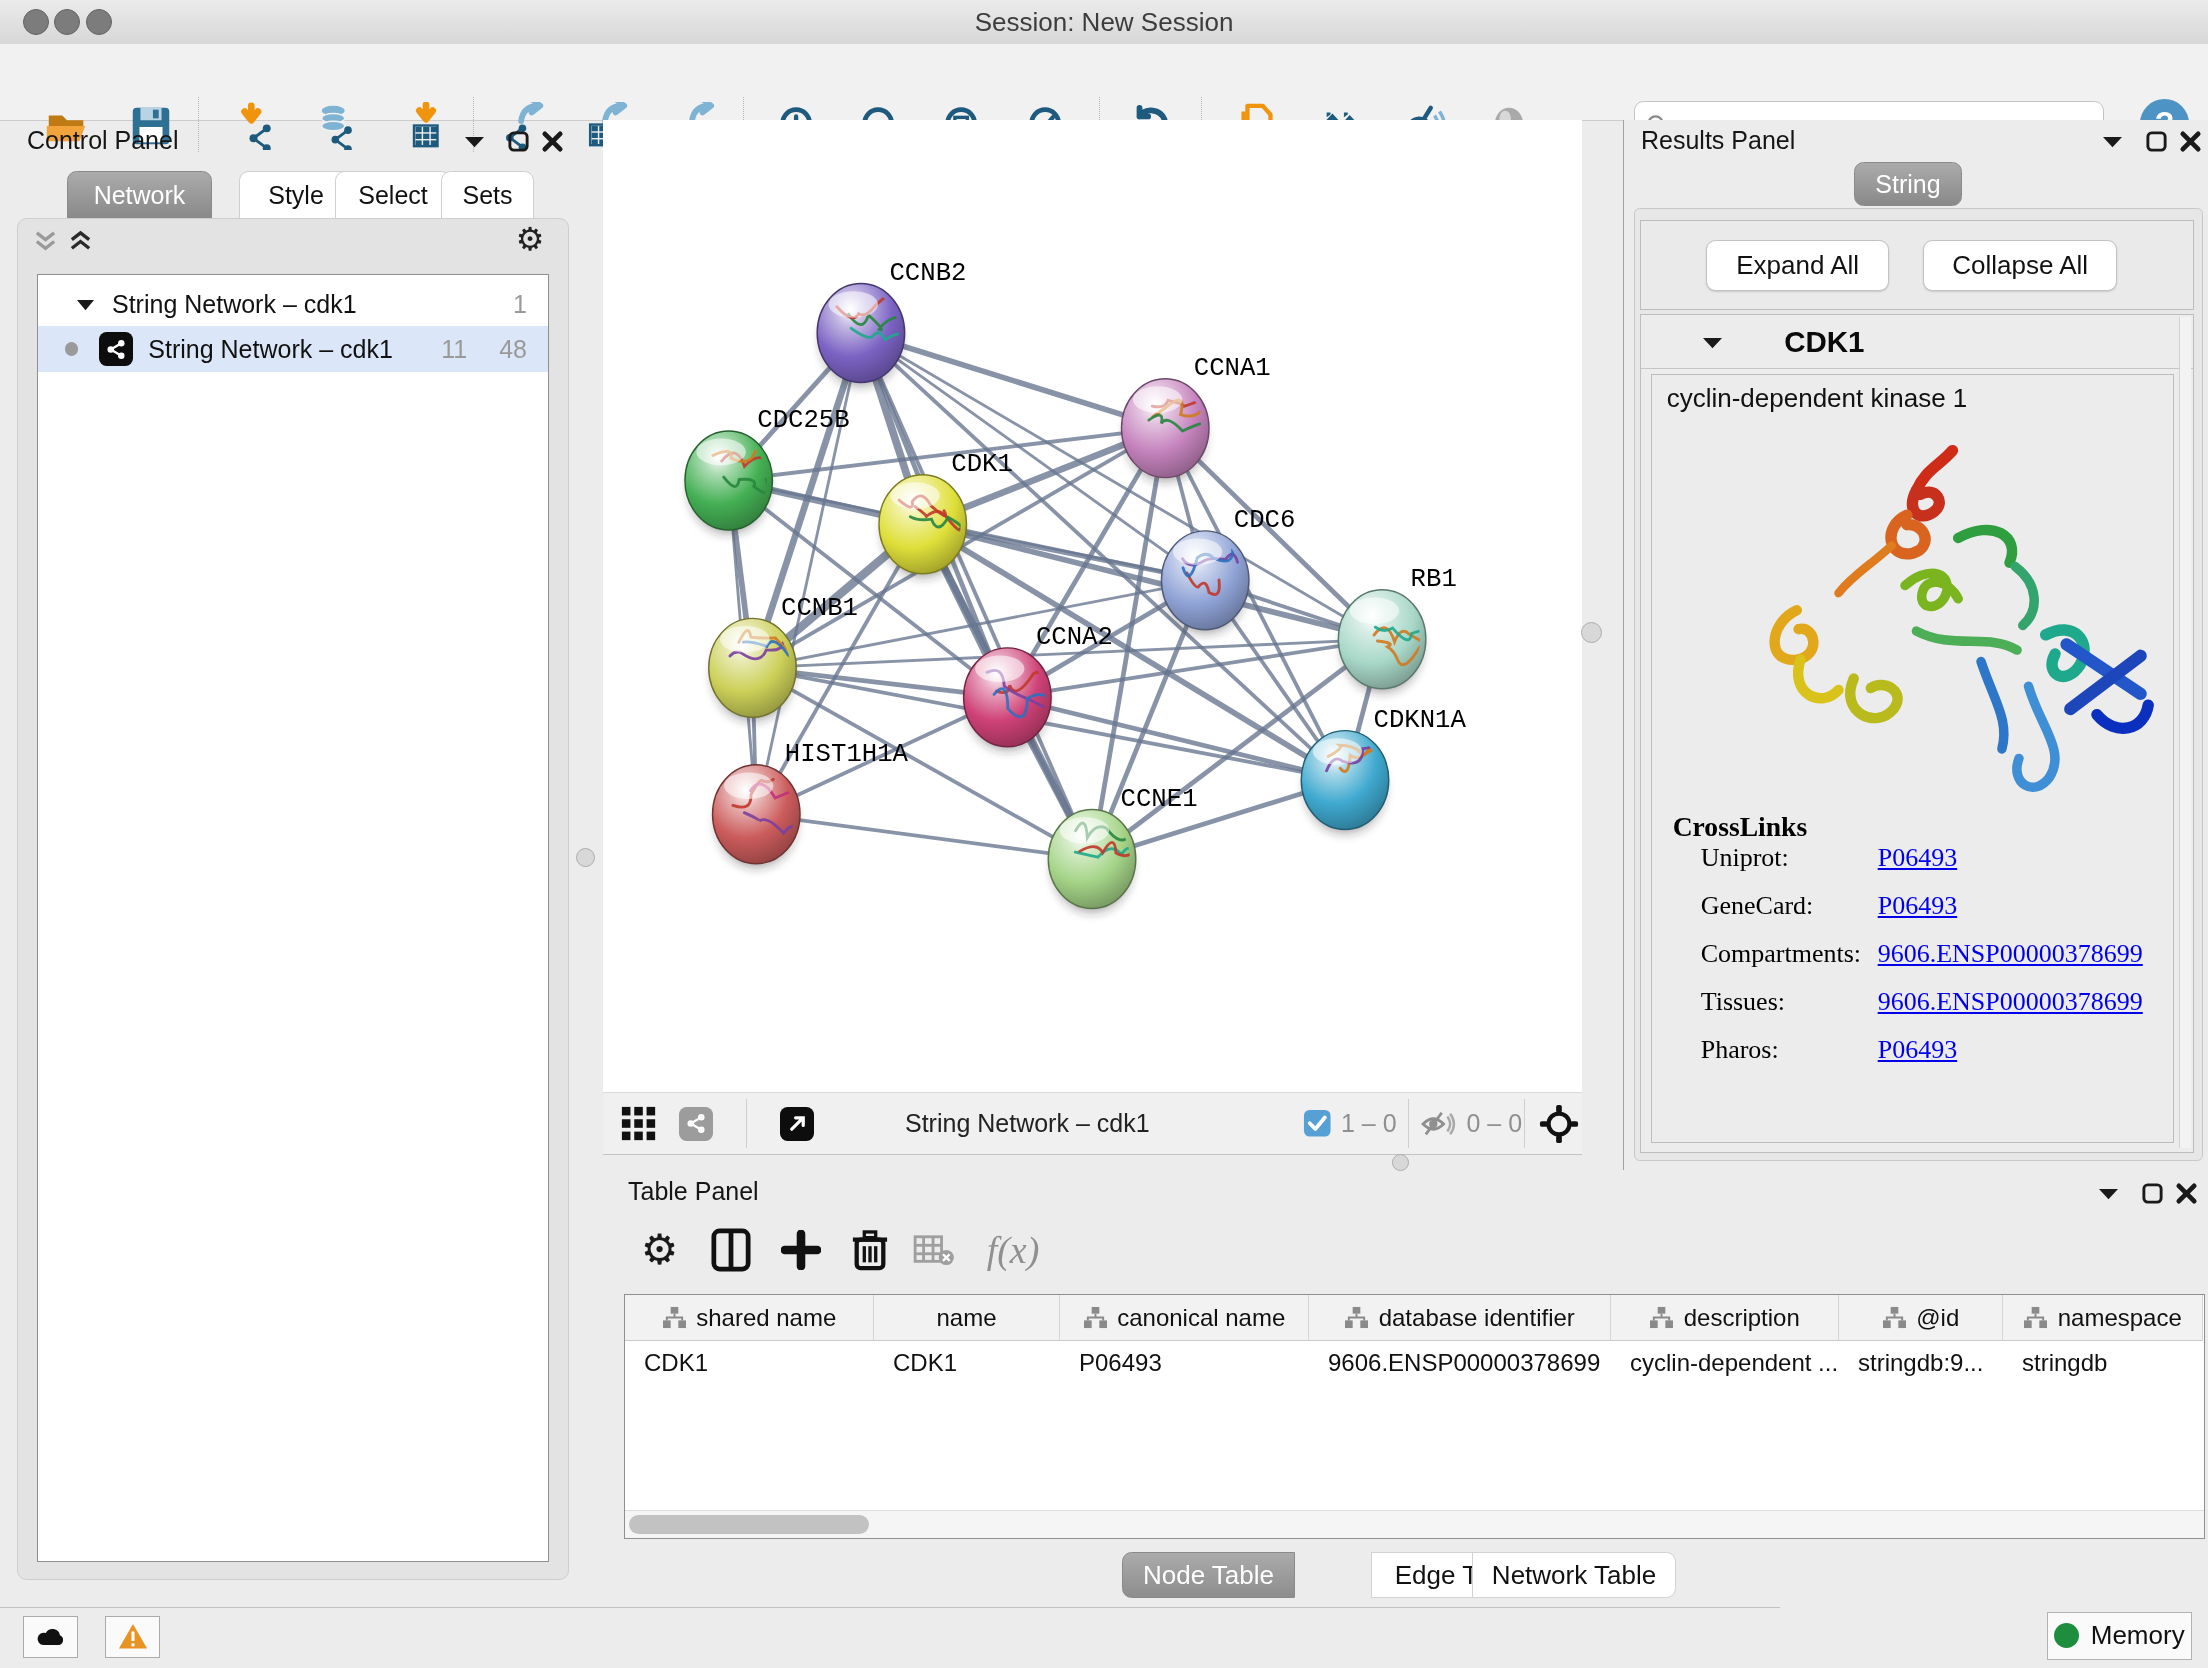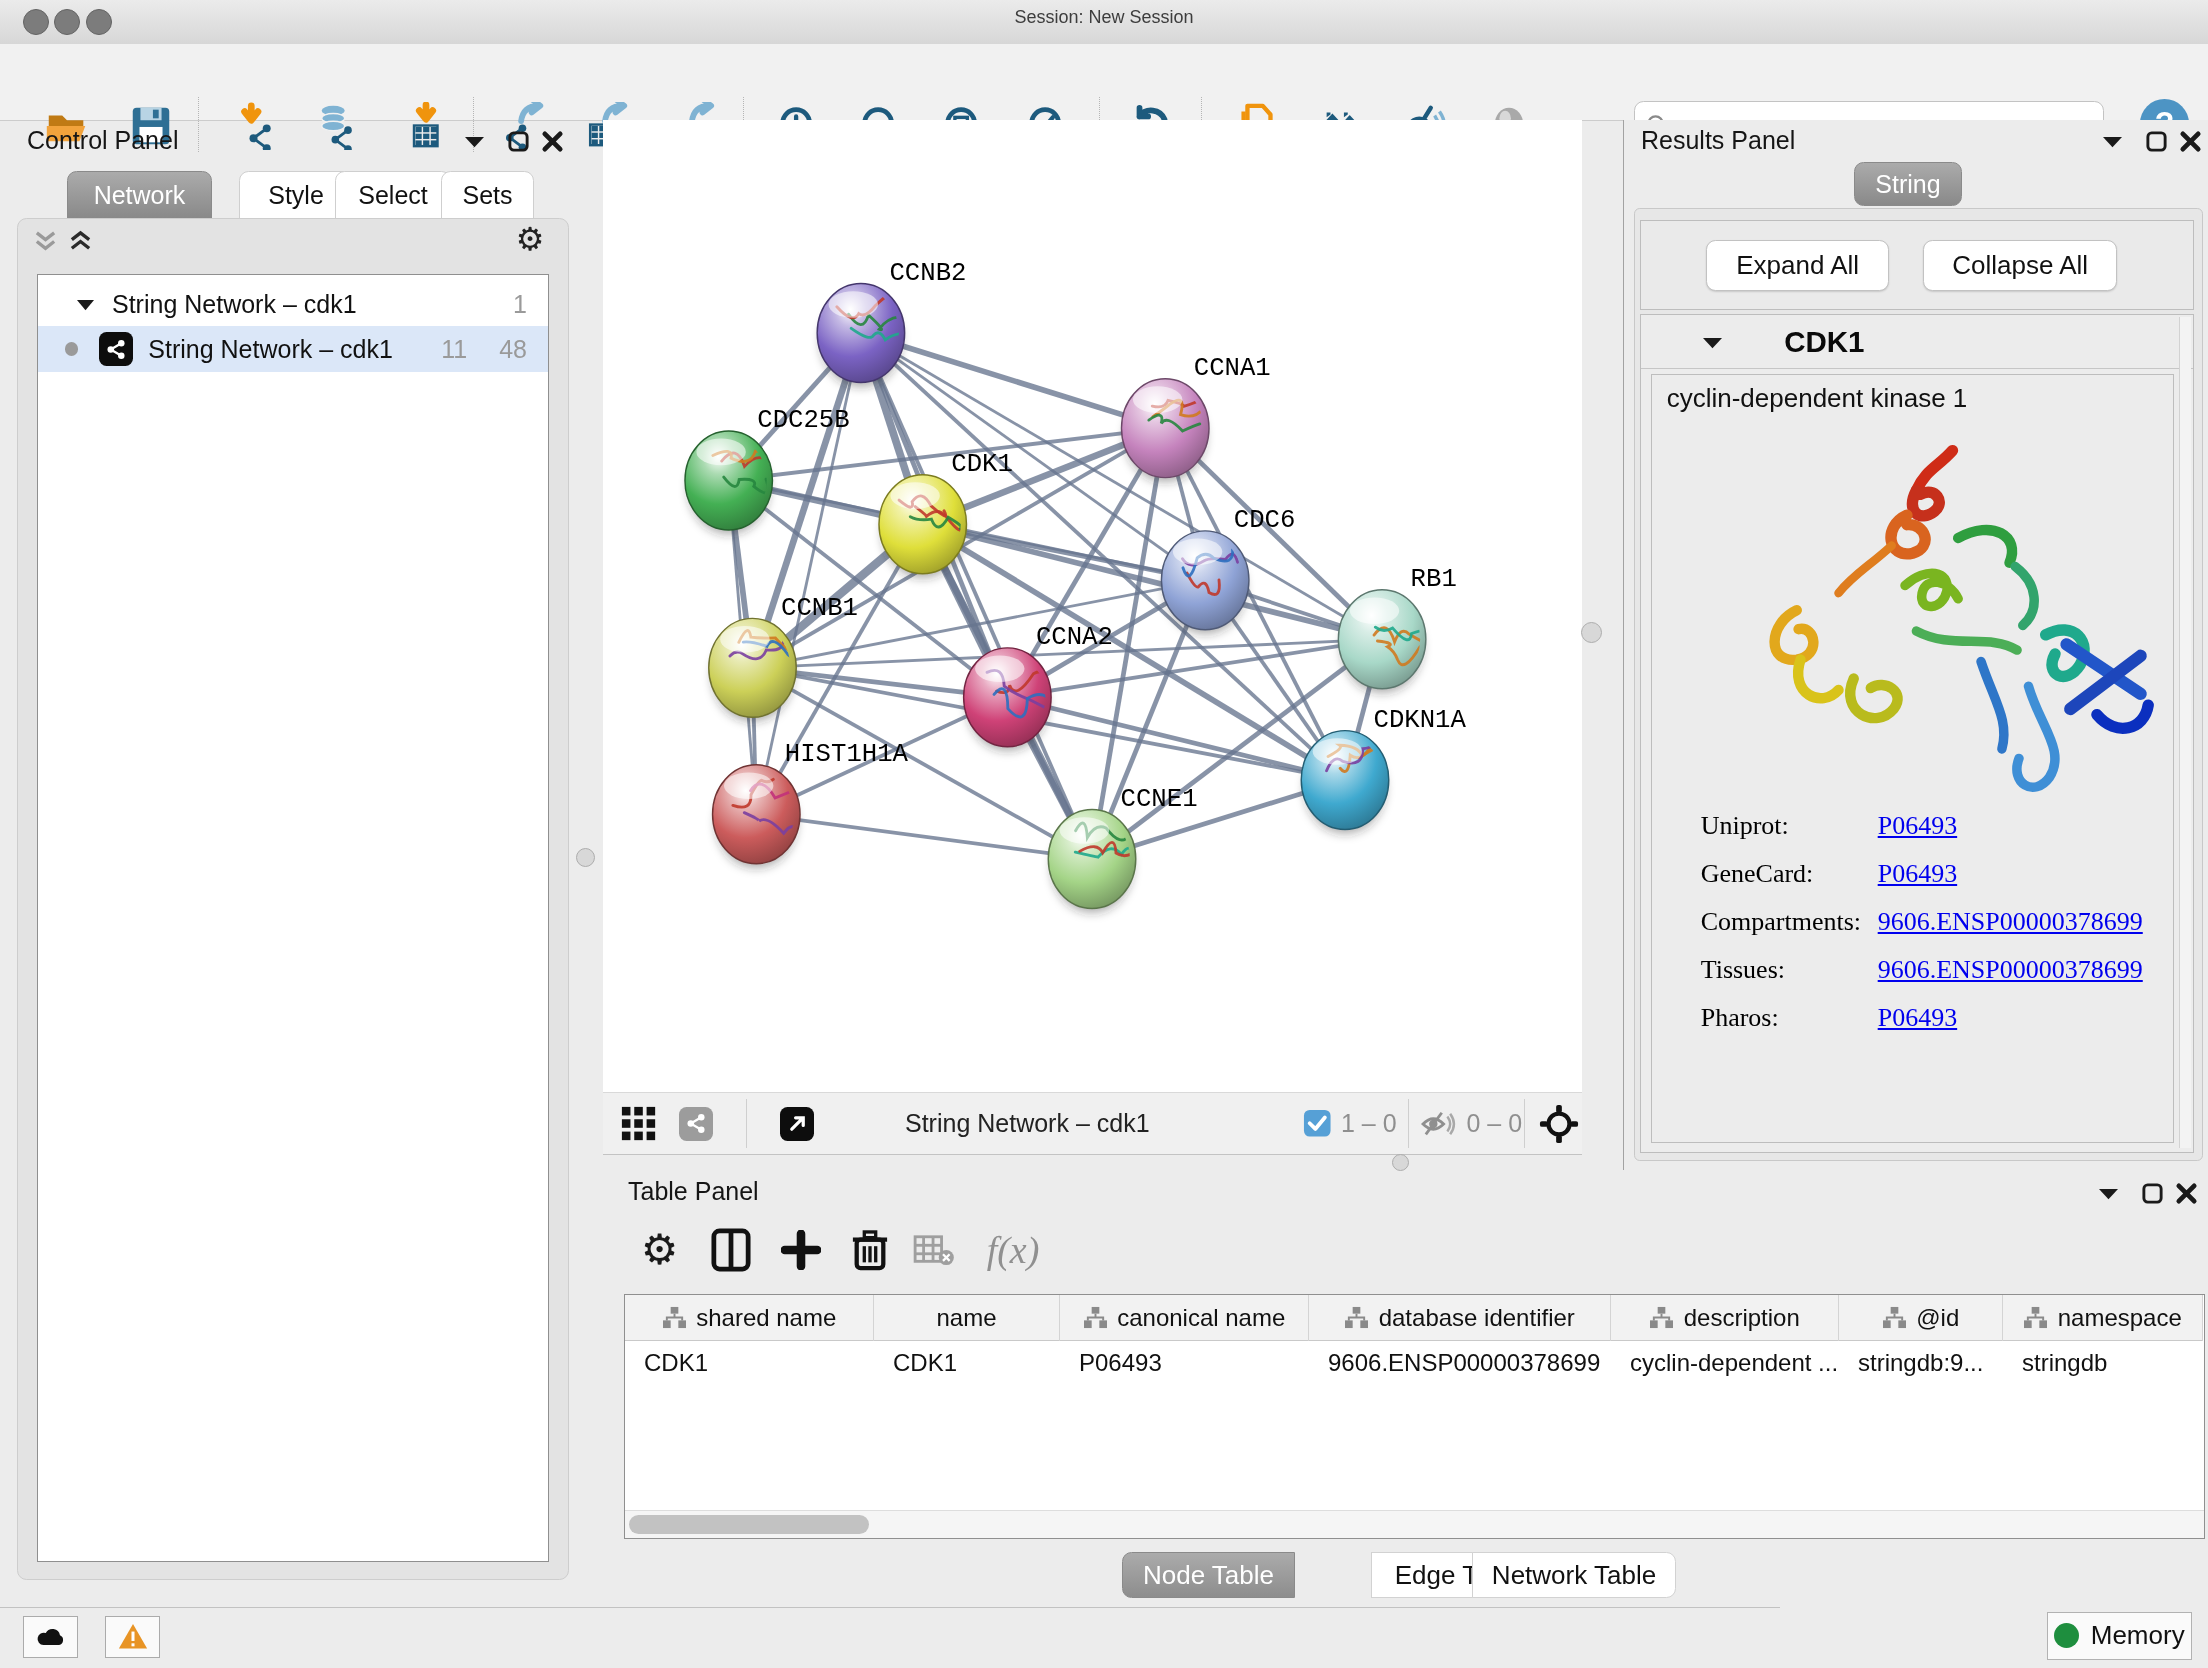--- a/index.html
+++ b/index.html
@@ -6,21 +6,21 @@
   body{width:2208px;height:1668px;background:#ececec;overflow:hidden;
        font-family:"Liberation Sans","DejaVu Sans",sans-serif;-webkit-font-smoothing:antialiased;}
   #app{position:absolute;left:0;top:0;width:2208px;height:1668px;}
   .abs{position:absolute;}
 
   
   .titlebar{left:0;top:0;width:2208px;height:44px;background:linear-gradient(#ebebeb,#d7d7d7);
             border-bottom:1px solid #b2b2b2;}
   .tl-dot{position:absolute;top:8.6px;width:26px;height:26px;border-radius:50%;
           background:#7c7c7c;border:1px solid #636363;box-sizing:border-box;}
-  .win-title{position:absolute;left:0;right:0;top:6.7px;text-align:center;font-size:18px;
+  .win-title{position:absolute;left:0;right:0;top:6.7px;text-align:center;font-size:26px;
              font-weight:500;color:#3d3d3d;}
 
   
   .toolbar{left:0;top:44px;width:2208px;height:76px;background:#f1f1f1;border-bottom:1px solid #cccccc;}
   .tb-btn{position:absolute;top:55px;width:53px;height:53px;display:flex;align-items:center;
           justify-content:center;cursor:default;}
   .tb-sep{position:absolute;top:53px;height:55px;width:0;border-left:1.9px dotted #b5b5b5;}
   .search-wrap{position:absolute;left:1634px;top:57px;width:470px;height:48px;background:#ffffff;
                border:1px solid #c3c3c3;border-radius:9.5px;display:flex;align-items:center;padding:0 9.5px;box-sizing:border-box;}
   .search-wrap input{border:none;outline:none;flex:1;font-size:25px;font-family:inherit;background:transparent;margin-left:7.6px;color:#333;}
@@ -759,20 +759,21 @@
               <path d="M366 150 C390 168 392 196 374 212" stroke="#32a46c" stroke-width="10"></path>
               <path d="M398 222 C428 206 448 230 434 254 C420 276 396 264 408 242" stroke="#1fa98c" stroke-width="12"></path>
               <path d="M420 232 L498 284" stroke="#2256c9" stroke-width="13"></path>
               <path d="M498 244 L424 300" stroke="#1d46bb" stroke-width="13"></path>
               <path d="M452 306 C472 330 502 322 506 296" stroke="#0b2fbf" stroke-width="12"></path>
               <path d="M380 276 C392 318 420 344 402 372 C386 394 360 378 370 352" stroke="#3f8fd6" stroke-width="10"></path>
               <path d="M330 250 C344 292 360 312 352 342" stroke="#2e76c8" stroke-width="10"></path>
             </g>
           </svg>
           <div class="crosslinks">
+            <div class="cl-head">CrossLinks</div>
             <div id="cl-rows">
                 <div class="cl-row">
                   <span class="cl-label">Uniprot:</span>
                   <a class="cl-link">P06493</a>
                 </div>
                 <div class="cl-row">
                   <span class="cl-label">GeneCard:</span>
                   <a class="cl-link">P06493</a>
                 </div>
                 <div class="cl-row">

